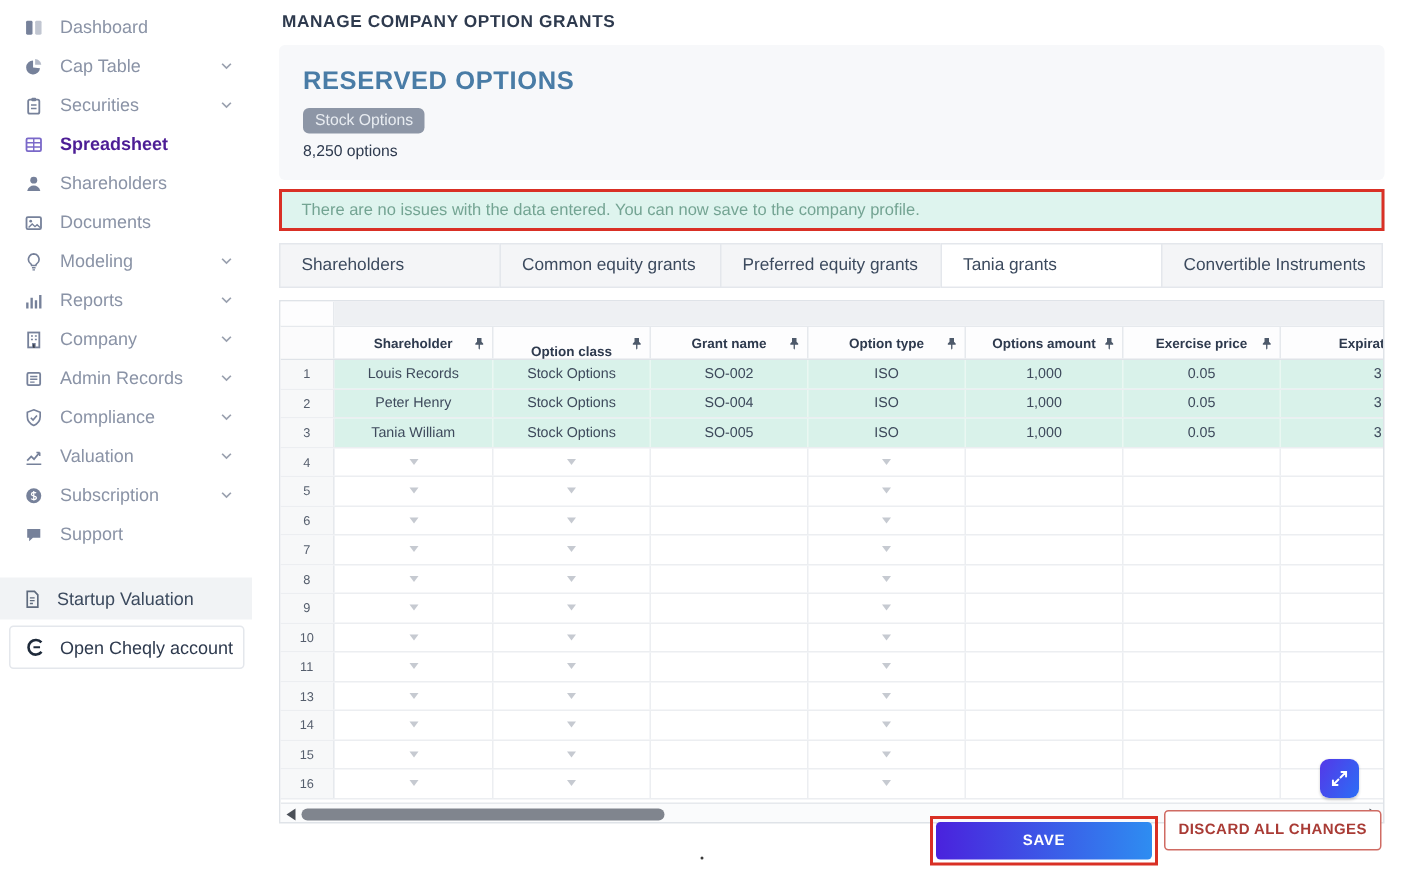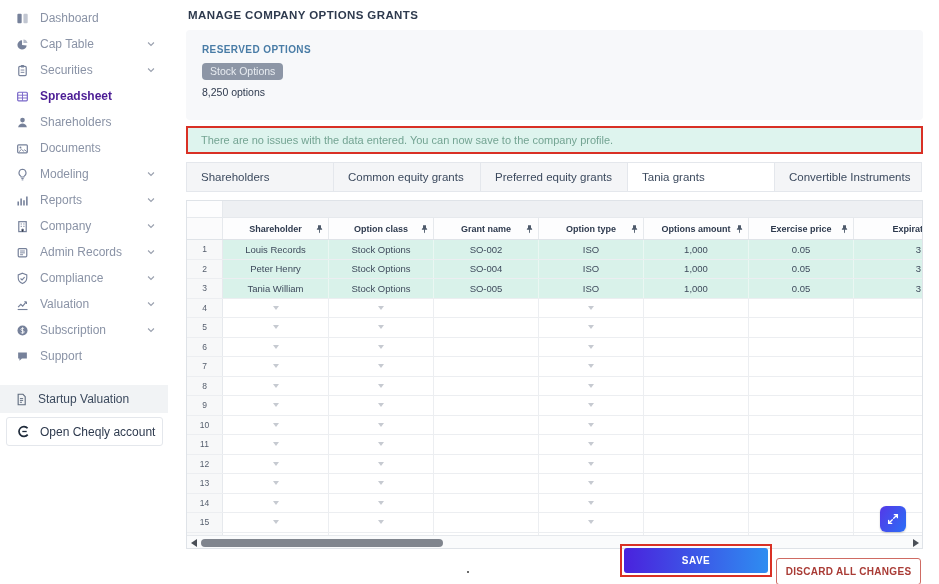--- a/index.html
+++ b/index.html
@@ -17,21 +17,21 @@
   .side-item.active .ic { color:#7a68c9; }
   .startup-val { margin-top:16px; height:28px; background:#f1f3f5; display:flex; align-items:center; gap:10px; padding-left:15px; font-size:12px; color:#3c4a5e; cursor:pointer; }
   .startup-val .ic { color:#5f6b7e; display:flex; } .startup-val .ic svg { width:13px; height:13px; }
   .cheqly-box { margin:4px 0 0 6px; width:157px; height:29px; border:1px solid #e4e7ec; border-radius:3px; display:flex; align-items:center; gap:9px; padding-left:9px; font-size:12px; color:#2e3a4e; cursor:pointer; background:#fff; }
   .cheqly-box .ic { color:#1e2a3a; display:flex; } .cheqly-box .ic svg { width:15px; height:15px; }
 
   
   .page-title { position:absolute; left:188px; top:9px; font-size:11.5px; font-weight:700; color:#2e3a4e; letter-spacing:.4px; }
 
   .reserved-card { position:absolute; left:186px; top:30px; width:737px; height:90px; background:#f7f8fa; border-radius:4px; }
-  .reserved-heading { margin:14px 0 0 16px; color:#497ca6; font-weight:700; font-size:10px; letter-spacing:.4px; }
+  .reserved-heading { margin:14px 0 0 16px; color:#497ca6; font-weight:700; font-size:17px; letter-spacing:.4px; }
   .reserved-badge { display:inline-block; margin:8px 0 0 16px; background:#8d96a6; color:#e8ecf1; font-size:10.5px; padding:2px 8px 3px; border-radius:4px; }
   .reserved-amount { margin:6px 0 0 16px; font-size:10.5px; color:#2e3a4e; }
 
   .notification { position:absolute; left:186px; top:126px; width:737px; height:28px; background:#def4ee; border:2px solid #d93025; color:#74a493; font-size:11px; display:flex; align-items:center; padding-left:13px; }
 
   .tabs { position:absolute; left:186px; top:162px; width:736px; height:30px; display:flex; }
   .tab { flex:1; background:#f4f5f7; border:1px solid #e4e7ec; margin-left:-1px; display:flex; align-items:center; padding-left:14px; font-size:11.5px; color:#3c4a5e; cursor:pointer; white-space:nowrap; }
   .tab:first-child { margin-left:0; }
   .tab.active { background:#fff; }
 
@@ -54,21 +54,21 @@
   .hs-arrow { position:absolute; top:3px; width:0; height:0; cursor:pointer; }
   .hs-left { left:4px; border-top:4px solid transparent; border-bottom:4px solid transparent; border-right:6px solid #4a4f57; }
   .hs-right { right:3px; border-top:4px solid transparent; border-bottom:4px solid transparent; border-left:6px solid #4a4f57; }
   .hs-thumb { position:absolute; left:14px; top:2.5px; width:242px; height:8px; background:#80858e; border-radius:4px; cursor:grab; }
   .expand-btn { position:absolute; right:16px; bottom:16px; width:26px; height:26px; border-radius:6px; background:linear-gradient(120deg,#5438e8,#2b6ef6); display:flex; align-items:center; justify-content:center; cursor:pointer; box-shadow:0 1px 2px rgba(0,0,0,.2); }
   .expand-btn svg { width:14px; height:14px; }
 
   
   .save-annotation { position:absolute; left:620px; top:544px; width:152px; height:33px; border:2px solid #d93025; display:flex; align-items:center; justify-content:center; }
   .save-btn { width:144px; height:25px; border:none; border-radius:3px; background:linear-gradient(90deg,#4a22dd,#2e8df1); color:#fff; font-weight:700; font-size:10px; letter-spacing:.5px; font-family:"Liberation Sans",sans-serif; cursor:pointer; }
-  .discard-btn { position:absolute; left:776px; top:558px; width:145px; height:27px; background:#fff; border:1px solid #cf6b63; border-radius:3px; color:#a93b35; font-weight:700; font-size:10px; letter-spacing:.3px; font-family:"Liberation Sans",sans-serif; cursor:pointer; }
+  .discard-btn { position:absolute; left:776px; top:540px; width:145px; height:27px; background:#fff; border:1px solid #cf6b63; border-radius:3px; color:#a93b35; font-weight:700; font-size:10px; letter-spacing:.3px; font-family:"Liberation Sans",sans-serif; cursor:pointer; }
   .tiny-dot { position:absolute; left:467px; top:571px; width:2px; height:2px; border-radius:50%; background:#3a3a3a; }
 </style>
 </head>
 <body>
 
 <aside class="sidebar">
   <nav class="side-nav" id="side-nav">
       <div class="side-item">
         <span class="ic">
           <svg viewBox="0 0 14 14">
@@ -255,21 +255,21 @@
     <span class="ic">
         <svg viewBox="0 0 15 15">
           <path d="M11.6 4.3a4.9 4.9 0 1 0 .1 6.3" fill="none" stroke="currentColor" stroke-width="1.7"></path>
           <path d="M6.3 7.5h4.4" stroke="currentColor" stroke-width="1.3"></path>
         </svg>
       </span>
     <span>Open Cheqly account</span>
   </div>
 </aside>
 
-<h1 class="page-title">MANAGE COMPANY OPTIONS GRANTS</h1>
+<h1 class="page-title">MANAGE COMPANY OPTION GRANTS</h1>
 
 <section class="reserved-card">
   <div class="reserved-heading">RESERVED OPTIONS</div>
   <div><span class="reserved-badge">Stock Options</span></div>
   <div class="reserved-amount">8,250 options</div>
 </section>
 
 <div class="notification">
   <span>There are no issues with the data entered. You can now save to the company profile.</span>
 </div>
@@ -290,21 +290,21 @@
   <div class="thead" id="thead">
       <div class="th-gutter"></div>
       <div class="th" style="width: 106px;">
         <span>Shareholder</span>
         <span class="pin">
           <svg viewBox="0 0 12 12">
             <path d="M4 1h4v3.4l1.5 1.7v1H6.6v3.4L6 11.6l-.6-1.1V7.1H2.5v-1L4 4.4z" fill="currentColor"></path>
           </svg>
         </span>
       </div>
-      <div class="th" style="width: 105px;">
+      <div class="th" style="width: 105px; align-items: flex-end;">
         <span>Option class</span>
         <span class="pin">
           <svg viewBox="0 0 12 12">
             <path d="M4 1h4v3.4l1.5 1.7v1H6.6v3.4L6 11.6l-.6-1.1V7.1H2.5v-1L4 4.4z" fill="currentColor"></path>
           </svg>
         </span>
       </div>
       <div class="th" style="width: 105px;">
         <span>Grant name</span>
         <span class="pin">
@@ -479,36 +479,20 @@
         <div class="cell" style="width: 105px;"></div>
         <div class="cell" style="width: 105px;">
           <span class="caret"></span>
         </div>
         <div class="cell" style="width: 105px;"></div>
         <div class="cell" style="width: 105px;"></div>
         <div class="cell" style="width: 130px;"></div>
       </div>
       <div class="trow">
         <div class="gut">11</div>
-        <div class="cell" style="width: 106px;">
-          <span class="caret"></span>
-        </div>
-        <div class="cell" style="width: 105px;">
-          <span class="caret"></span>
-        </div>
-        <div class="cell" style="width: 105px;"></div>
-        <div class="cell" style="width: 105px;">
-          <span class="caret"></span>
-        </div>
-        <div class="cell" style="width: 105px;"></div>
-        <div class="cell" style="width: 105px;"></div>
-        <div class="cell" style="width: 130px;"></div>
-      </div>
-      <div class="trow">
-        <div class="gut">12</div>
         <div class="cell" style="width: 106px;">
           <span class="caret"></span>
         </div>
         <div class="cell" style="width: 105px;">
           <span class="caret"></span>
         </div>
         <div class="cell" style="width: 105px;"></div>
         <div class="cell" style="width: 105px;">
           <span class="caret"></span>
         </div>

